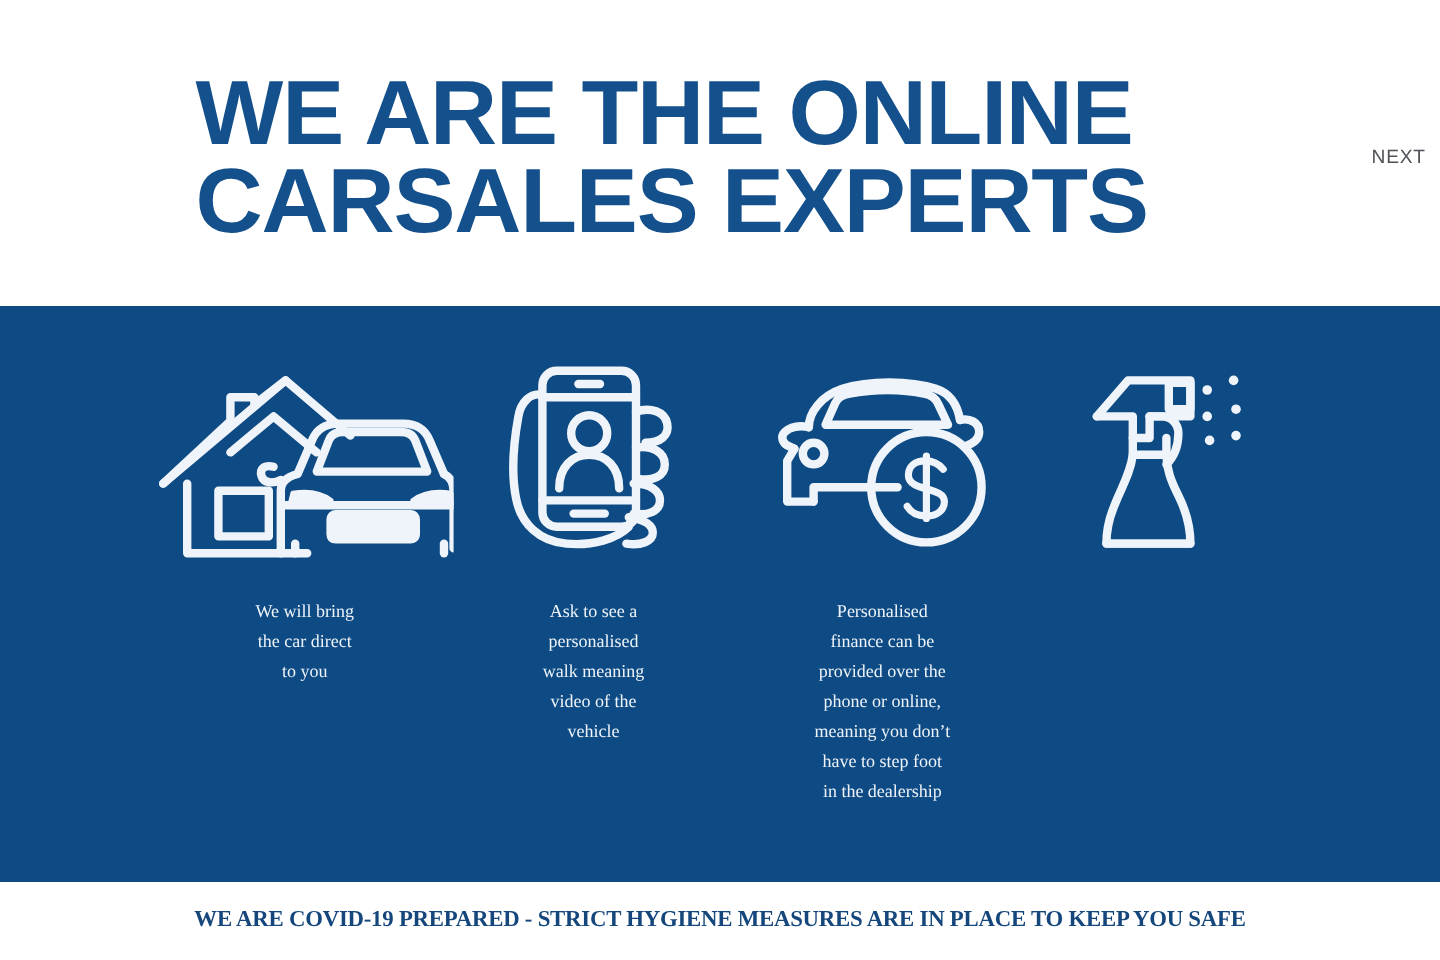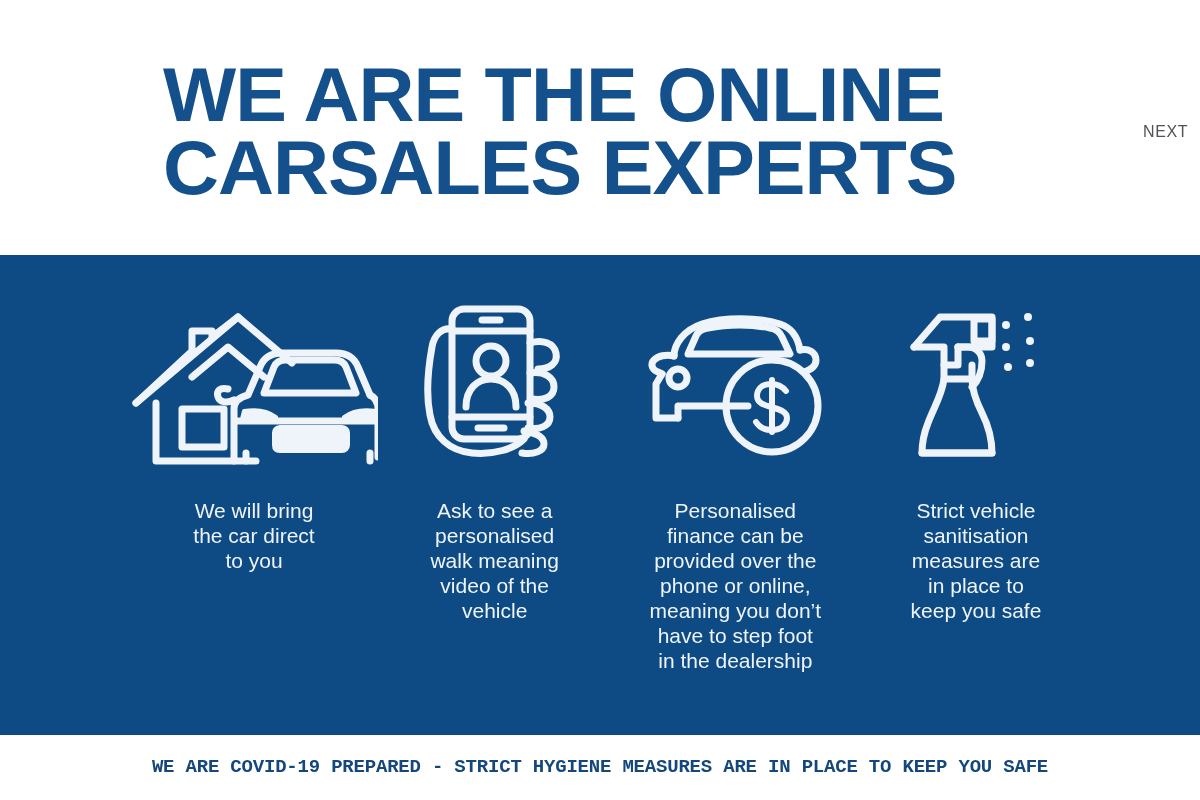--- a/index.html
+++ b/index.html
@@ -101,22 +101,22 @@
     height: 170px;
     display: flex;
     align-items: center;
     justify-content: center;
     margin-top: 45px;
   }
   .feature-icon svg { display: block; }
   .feature-caption {
     margin-top: 28px;
     color: #eef4f9;
-    font-family: Liberation Sans, sans-serif;
-    font-size: 21px;
+    font-family: Liberation Serif, serif;
+    font-size: 15px;
     line-height: 25px;
     text-align: center;
     white-space: pre-line;
   }
 
   
   #strapline-block {
     position: absolute;
     left: 0;
     top: 735px;
@@ -124,21 +124,21 @@
     height: 65px;
     background: #ffffff;
   }
   #strapline {
     position: absolute;
     left: 0;
     top: 21px;
     width: 1200px;
     text-align: center;
     color: #15477c;
-    font-family: Liberation Mono, monospace;
+    font-family: Liberation Serif, serif;
     font-weight: bold;
     font-size: 19px;
     letter-spacing: -0.2px;
     text-transform: uppercase;
     white-space: nowrap;
   }
 </style>
 </head>
 <body>
 
@@ -283,25 +283,20 @@
             <g fill="#eef4f9" stroke="none">
               <circle cx="100" cy="22" r="4"></circle>
               <circle cx="122" cy="14" r="4"></circle>
               <circle cx="100" cy="44" r="4"></circle>
               <circle cx="124" cy="38" r="4"></circle>
               <circle cx="102" cy="64" r="4"></circle>
               <circle cx="124" cy="60" r="4"></circle>
             </g>
           </svg>
         </div>
-        <div class="feature-caption">Strict vehicle
-sanitisation
-measures are
-in place to
-keep you safe</div>
       </div>
 
     </div>
   </div>
 
   <div id="strapline-block">
     <div id="strapline">WE ARE COVID-19 PREPARED - STRICT HYGIENE MEASURES ARE IN PLACE TO KEEP YOU SAFE</div>
   </div>
 
 </div>

